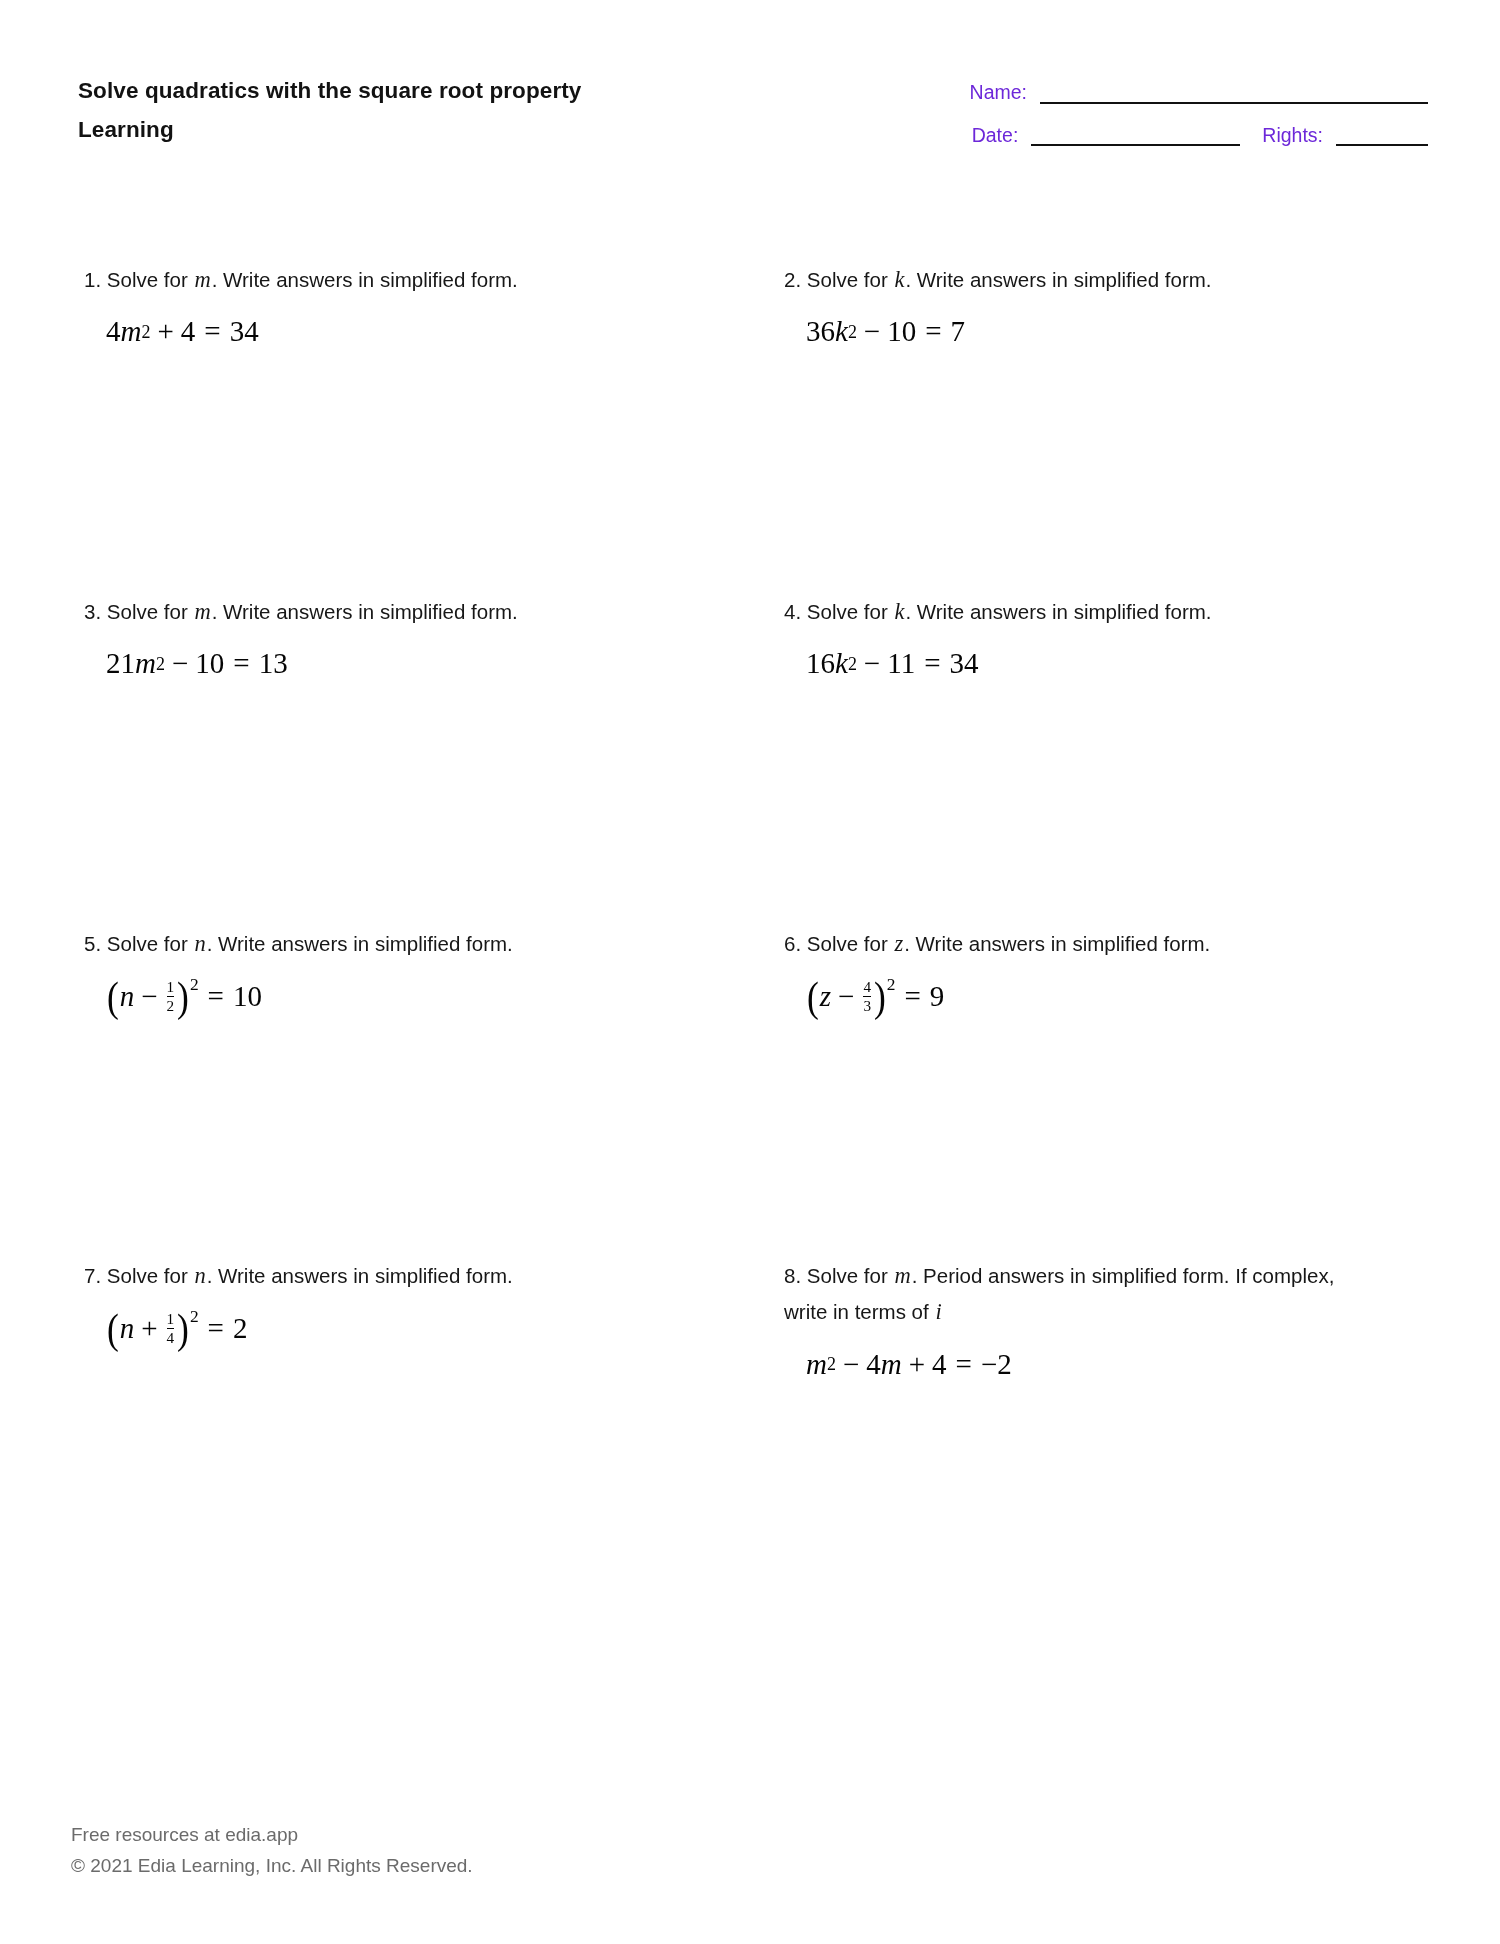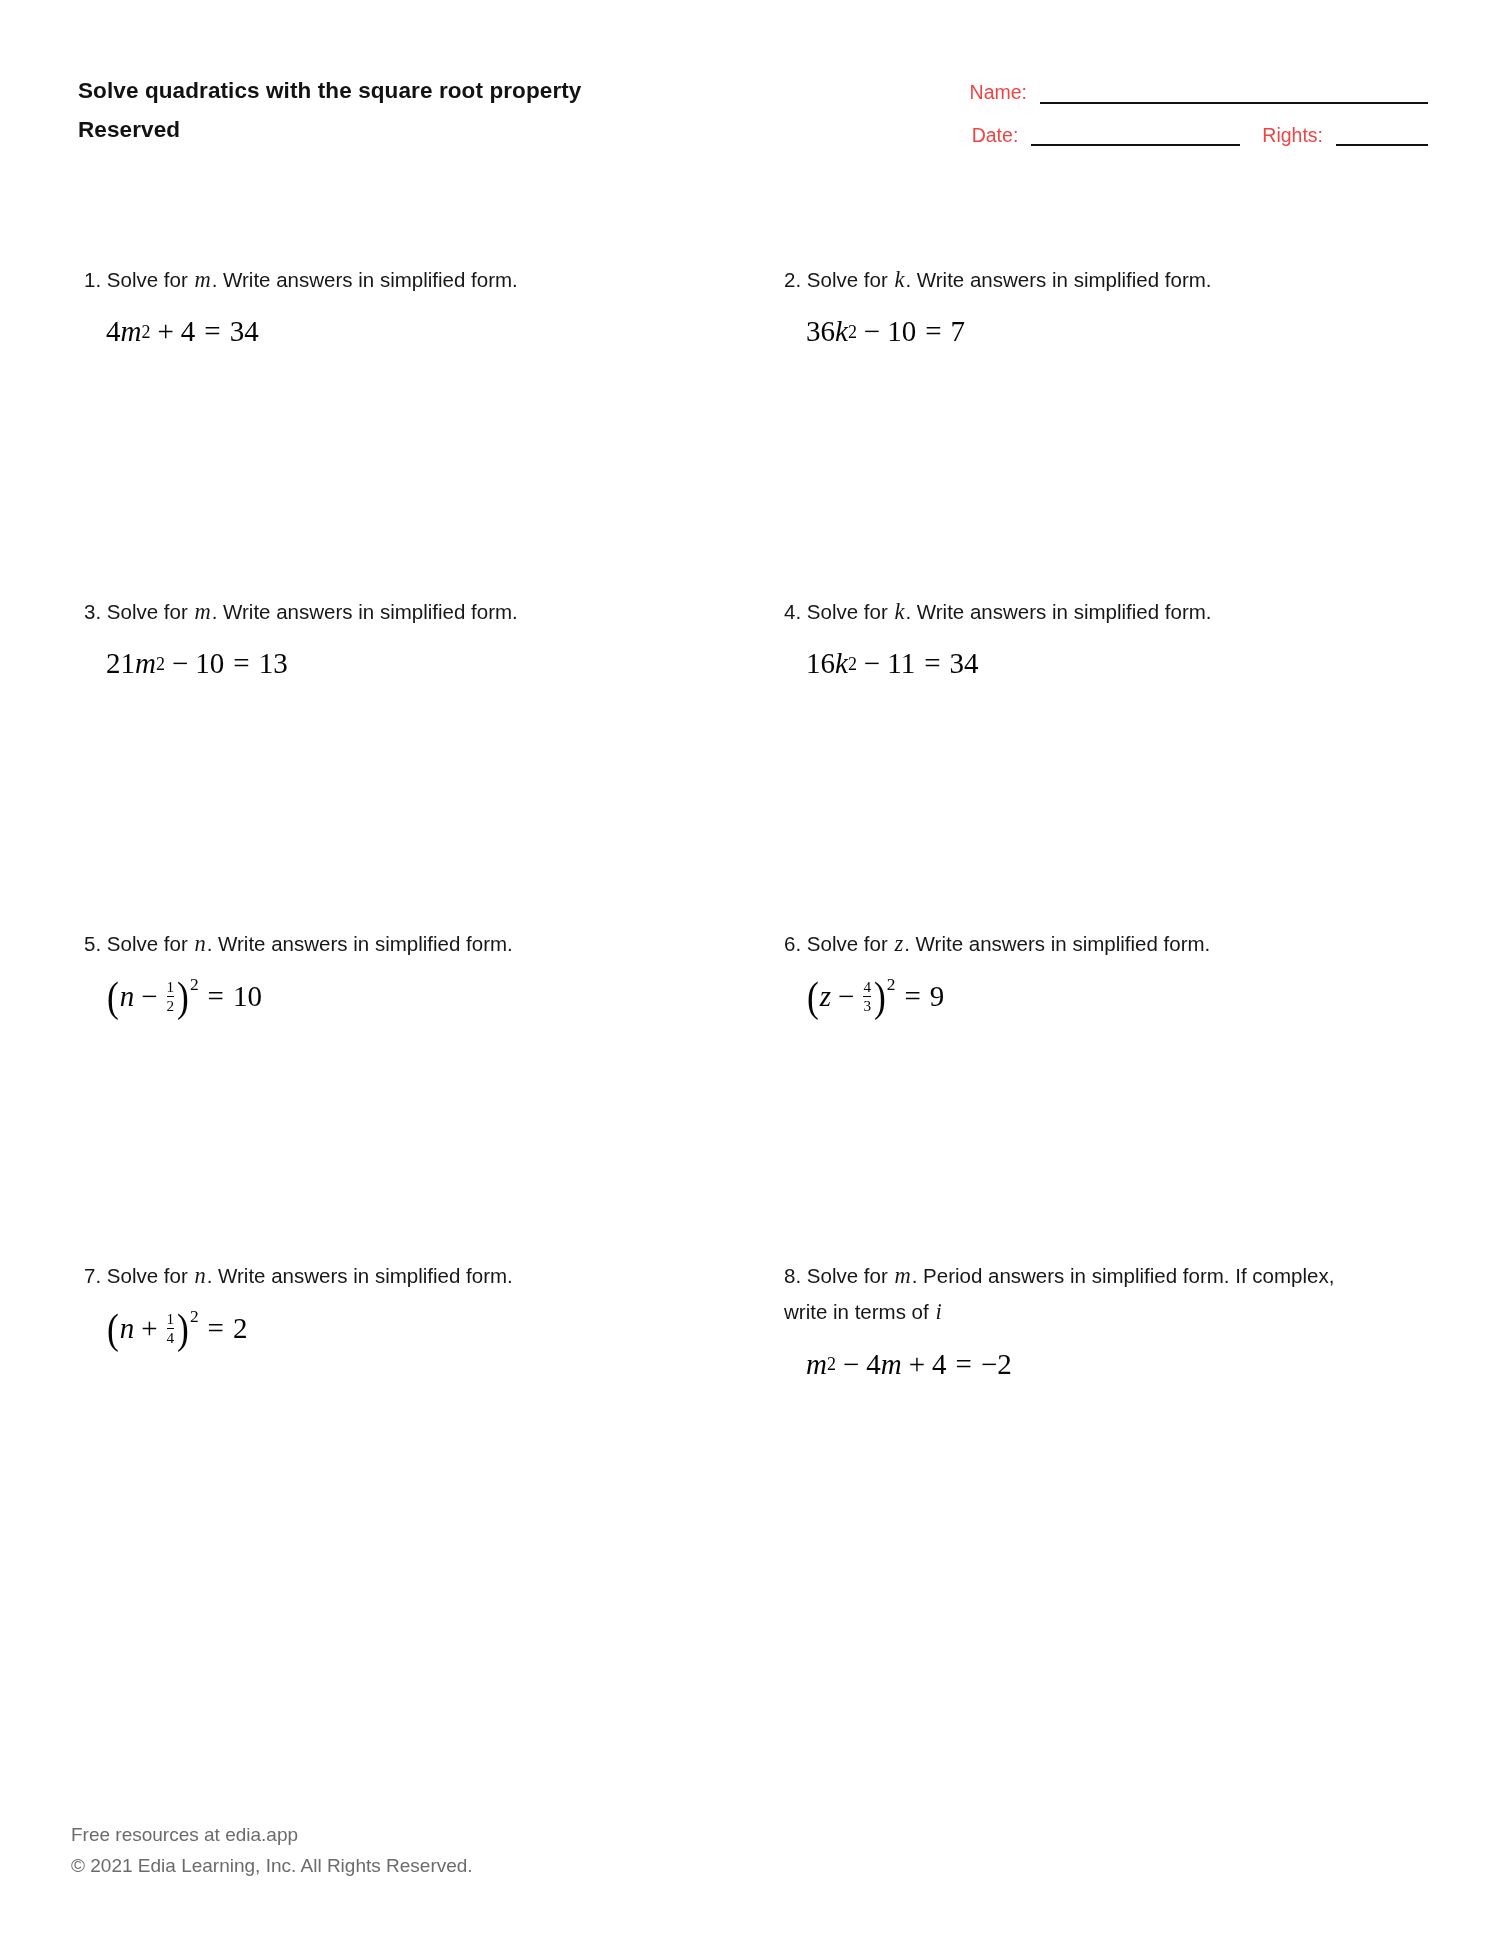--- a/index.html
+++ b/index.html
@@ -39,21 +39,21 @@
     letter-spacing: 0.1px;
     color: #121212;
     max-width: 640px;
   }
   .title-block div { white-space: nowrap; }
 
   .fields-block {
     width: 500px;
     padding-top: 11px;
     font-size: 19.5px;
-    color: #ef4444;
+    color: #6d28d9;
   }
   .field-row {
     display: flex;
     align-items: flex-end;
     justify-content: flex-end;
     margin-bottom: 22px;
   }
   .field-row:last-child { margin-bottom: 10px; }
   .field-label {
     white-space: nowrap;
@@ -164,21 +164,21 @@
 </style>
 </head>
 <body>
 
 <div class="page">
 
   <div class="header">
 
     <div class="title-block">
       <div>Solve quadratics with the square root property</div>
-      <div>Reserved</div>
+      <div>Learning</div>
     </div>
 
     <div class="fields-block">
       <div class="field-row">
         <span class="field-label">Name:</span>
         <span class="rule rule-name"></span>
       </div>
       <div class="field-row">
         <span class="field-label">Date:</span>
         <span class="rule rule-date"></span>

